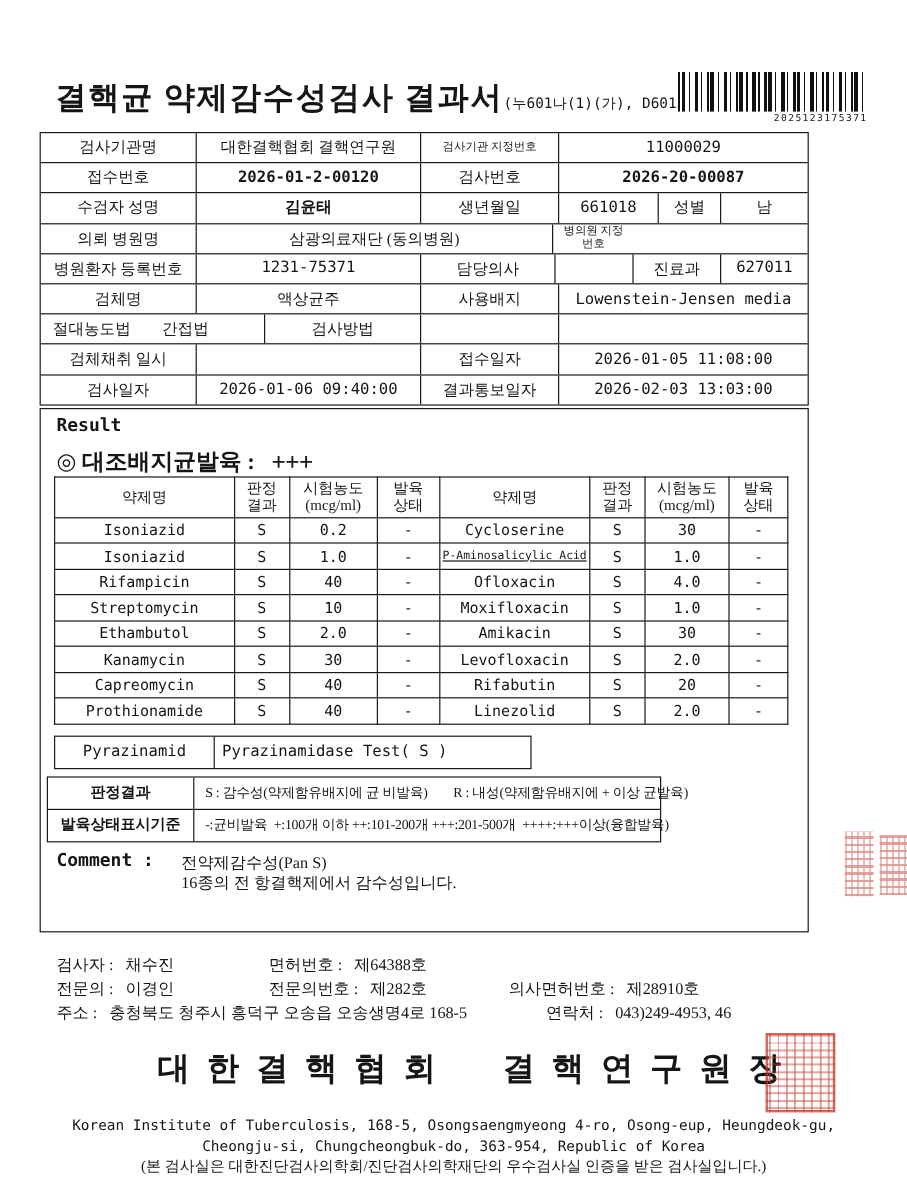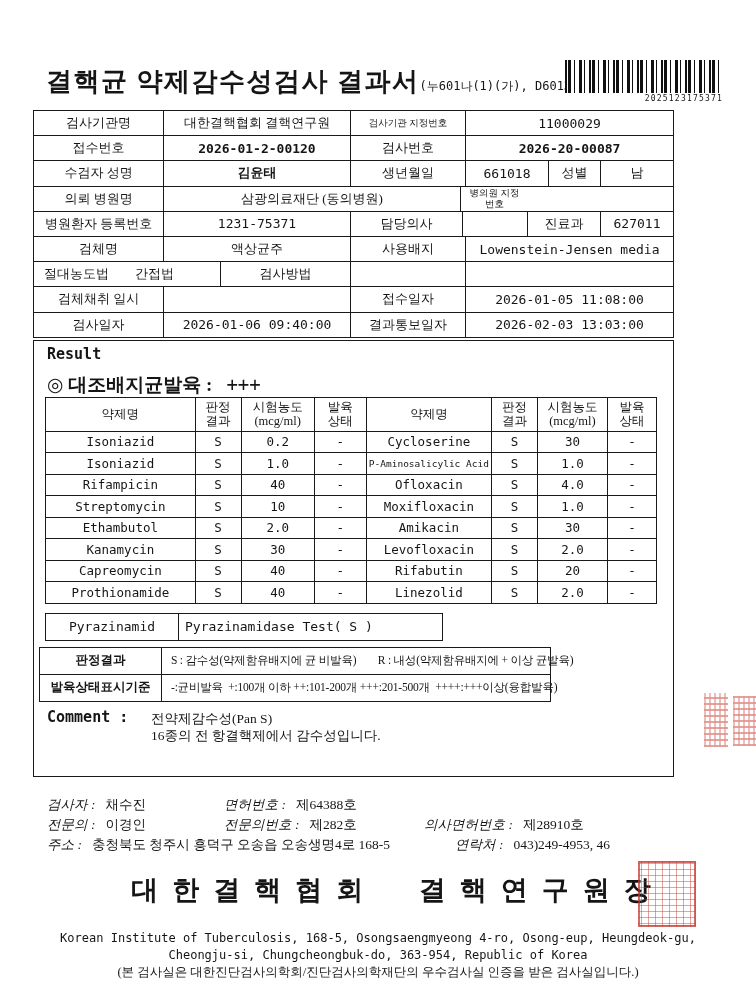--- a/index.html
+++ b/index.html
@@ -36,21 +36,21 @@
   .result-head{position:absolute;left:13px;top:4px;font-size:15px;font-weight:bold;
                font-family:"DejaVu Sans Mono","Liberation Mono",monospace;}
   .control-line{position:absolute;left:13px;top:31px;font-size:19px;font-weight:bold;}
   .control-line .val{font-family:"DejaVu Sans Mono","Liberation Mono",monospace;font-weight:normal;margin-left:14px;}
 
   table.dtab{position:absolute;left:11px;top:56px;width:612px;border-collapse:collapse;table-layout:fixed;}
   table.dtab th,table.dtab td{border:1.5px solid #1a1a1a;text-align:center;overflow:hidden;}
   table.dtab th{font-size:12.5px;font-weight:normal;white-space:pre-line;line-height:1.15;height:33px;padding:0;}
   table.dtab td{font-size:12.5px;height:20.5px;padding:0;font-family:"DejaVu Sans Mono","Liberation Mono",monospace;}
   table.dtab td.name{font-size:12.5px;}
-  table.dtab td.tight{font-size:9.5px;}
+  table.dtab td.tight{font-size:9.5px;text-decoration:underline;}
 
   .ptab{position:absolute;left:11px;top:272px;display:flex;height:26px;border:1.4px solid #1a1a1a;box-sizing:content-box;}
   .pcell{display:flex;align-items:center;font-size:13px;box-sizing:border-box;}
   .pcell.c1{width:133px;justify-content:center;border-right:1.4px solid #1a1a1a;
             font-family:"DejaVu Sans Mono","Liberation Mono",monospace;}
   .pcell.c2{width:263px;padding-left:6px;font-family:"DejaVu Sans Mono","Liberation Mono",monospace;}
 
   .ltab{position:absolute;left:5px;top:306px;width:512px;border:1.5px solid #1a1a1a;box-sizing:border-box;}
   .lrow{display:flex;height:26px;border-bottom:1.4px solid #1a1a1a;}
   .lrow:last-child{border-bottom:none;}
@@ -71,21 +71,21 @@
   .side-stamp.s2{left:733px;height:50px;top:696px;}
 
   .org-seal{position:absolute;left:638px;top:861px;width:58px;height:66px;box-sizing:border-box;
     border:2.5px solid rgba(198,50,40,.8);opacity:.9;
     background:repeating-linear-gradient(0deg,rgba(198,50,40,.5) 1px 2.5px,transparent 2.5px 7px),
                repeating-linear-gradient(90deg,rgba(198,50,40,.5) 1px 2.5px,transparent 2.5px 8px);}
 
   
   .foot-line{position:absolute;font-size:13.5px;white-space:nowrap;}
   .seg{position:absolute;white-space:nowrap;}
-  .seg .lab{margin-right:10px;font-style:italic;}
+  .seg .lab{margin-right:10px;}
 
   .org-title{position:absolute;left:0;right:0;top:872px;text-align:center;padding-left:40px;
              font-size:27px;font-weight:bold;letter-spacing:14px;white-space:pre;}
 
   .addr-en{position:absolute;left:0;right:0;text-align:center;font-size:12px;
            font-family:"DejaVu Sans Mono","Liberation Mono",monospace;white-space:nowrap;}
   .addr-note{position:absolute;left:0;right:0;text-align:center;font-size:12.5px;white-space:nowrap;}
 </style>
 </head>
 <body>

